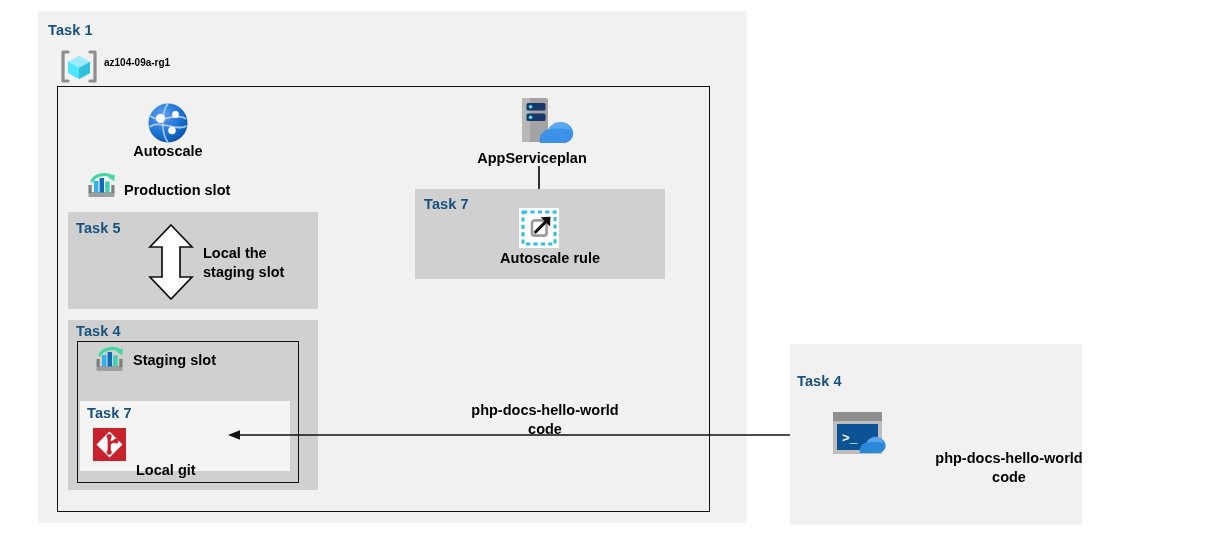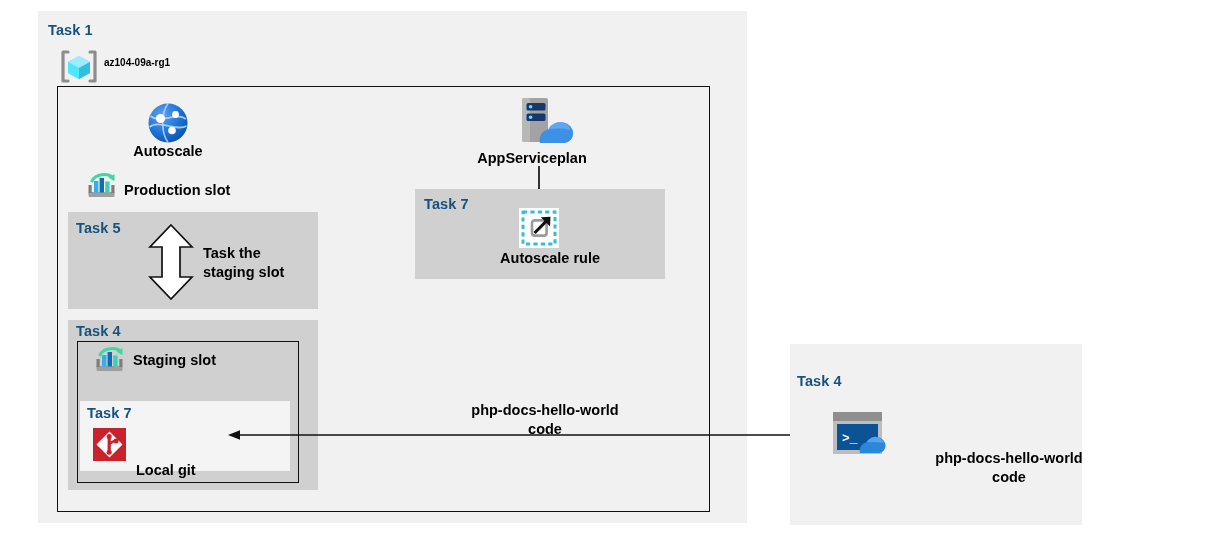--- a/index.html
+++ b/index.html
@@ -158,21 +158,21 @@
   <div class="node-label" id="prodslot-label">Production slot</div>
 
   <div class="box" id="task5-box"></div>
   <div class="task-label" id="task5-label">Task 5</div>
   <div class="box" id="swap-arrow">
     <svg width="46" height="76" viewBox="0 0 46 76">
       <polygon points="23,1 44,23 32,23 32,53 44,53 23,75 2,53 14,53 14,23 2,23" fill="#FFFFFF" stroke="#111111" stroke-width="1.7" stroke-linejoin="miter"></polygon>
     </svg>
   </div>
   <div class="node-label" id="swap-text">
-    <div>Task the</div>
+    <div>Local the</div>
     <div>staging slot</div>
   </div>
 
   <div class="box" id="task2-box"></div>
   <div class="task-label" id="task2-label">Task 4</div>
   <div class="box" id="task2-inner"></div>
 
   <div class="box" id="stagingslot-icon">
     <svg width="32" height="28" viewBox="0 0 32 28">
       <rect x="1.5" y="19" width="26" height="5" rx="1.2" fill="#9E9E9E"></rect>

